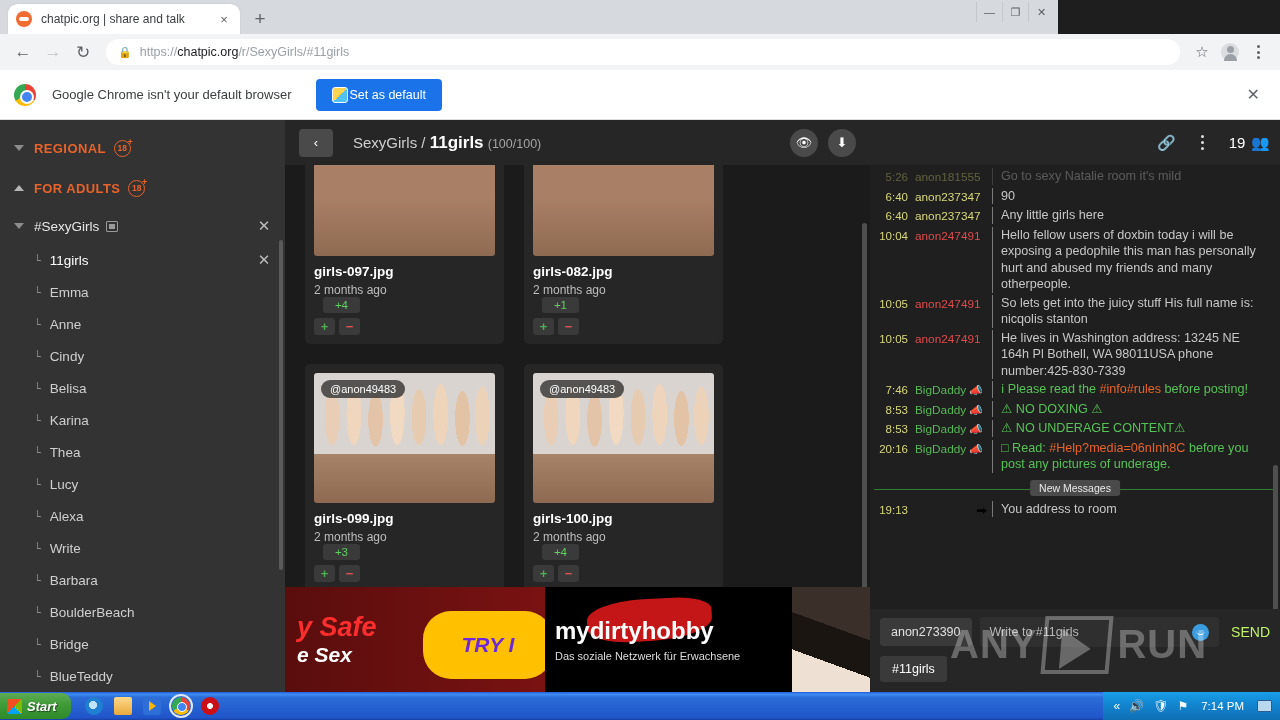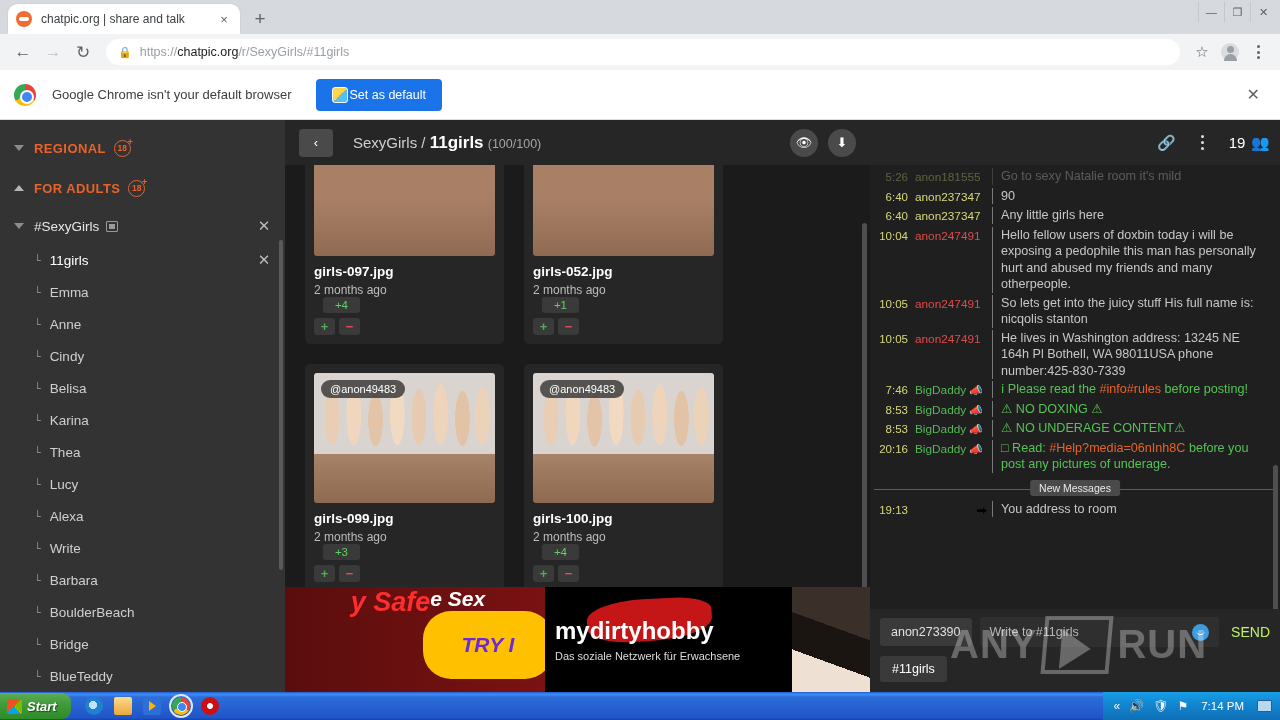--- a/index.html
+++ b/index.html
@@ -6,21 +6,21 @@
   html, body {
     width: 1280px; height: 720px;
     overflow: hidden;
     font-family: "Liberation Sans", sans-serif;
     background: #1e1e1e;
   }
   #app { position: relative; width: 1280px; height: 720px; }
 
   
   .tabstrip {
-    position: absolute; left: 0; top: 0; width: 1280px; height: 34px;
+    position: absolute; left: 0; top: 0; width: 1058px; height: 34px;
     background: #d6dade;
     display: flex; align-items: flex-end;
   }
   .tab {
     margin-left: 8px; height: 30px; width: 232px;
     background: #fff; border-radius: 9px 9px 0 0;
     display: flex; align-items: center; padding: 0 8px;
     box-shadow: 0 0 1px rgba(0,0,0,.25);
   }
   .tab-favicon {
@@ -261,22 +261,22 @@
   }
   .vbtn.up { color: #4caf50; }
   .vbtn.down { color: #e05252; }
 
   .ad-banner {
     position: absolute; left: 0; bottom: 0; width: 585px; height: 105px;
     display: flex; overflow: hidden;
   }
   .ad-left {
     width: 260px; background: linear-gradient(90deg,#5a0d0d,#7a1212);
-    position: relative; display: flex; flex-direction: row;
-    justify-content: center; padding-left: 6px;
+    position: relative; display: flex; flex-direction: column;
+    justify-content: center; padding-left: 12px;
   }
   .ad-left .l1 { color: #ff2e2e; font-size: 27px; font-weight: bold; font-style: italic; }
   .ad-left .l2 { color: #fff; font-size: 21px; font-weight: bold; font-style: italic; }
   .ad-pill {
     position: absolute; right: -8px; top: 24px; width: 130px; height: 68px;
     background: #ffc000; border-radius: 28px; display: flex;
     align-items: center; justify-content: center;
     color: #6d28d9; font-size: 21px; font-weight: bold; font-style: italic;
   }
   .ad-right {
@@ -612,21 +612,21 @@
                     <div class="vbtn up">+</div>
                     <div class="vbtn down">−</div>
                   </div>
                 </div>
               </div>
             </div>
             <div class="card">
               <div class="thumb crop"></div>
               <div class="meta">
                 <div class="meta-left">
-                  <div class="fname">girls-052.jpg</div>
+                  <div class="fname">girls-082.jpg</div>
                   <div class="fage">2 months ago</div>
                 </div>
                 <div class="meta-right">
                   <div class="score">+1</div>
                   <div class="votes">
                     <div class="vbtn up">+</div>
                     <div class="vbtn down">−</div>
                   </div>
                 </div>
               </div>

